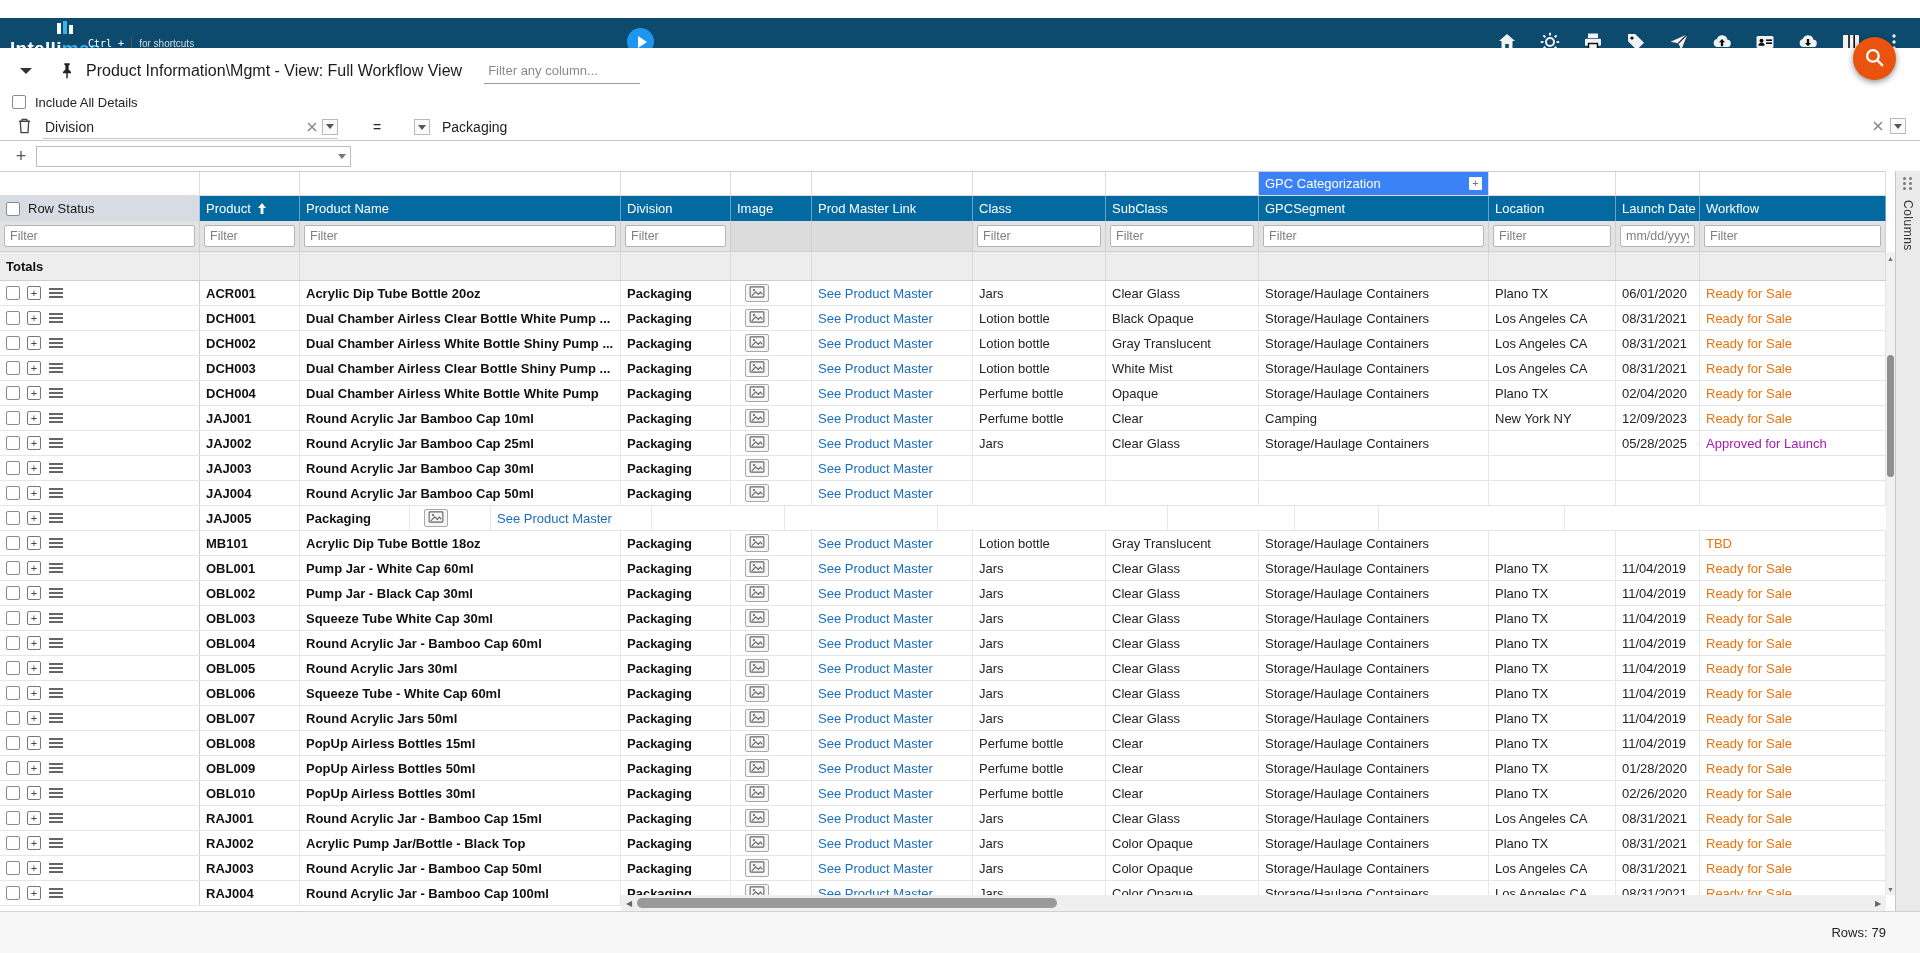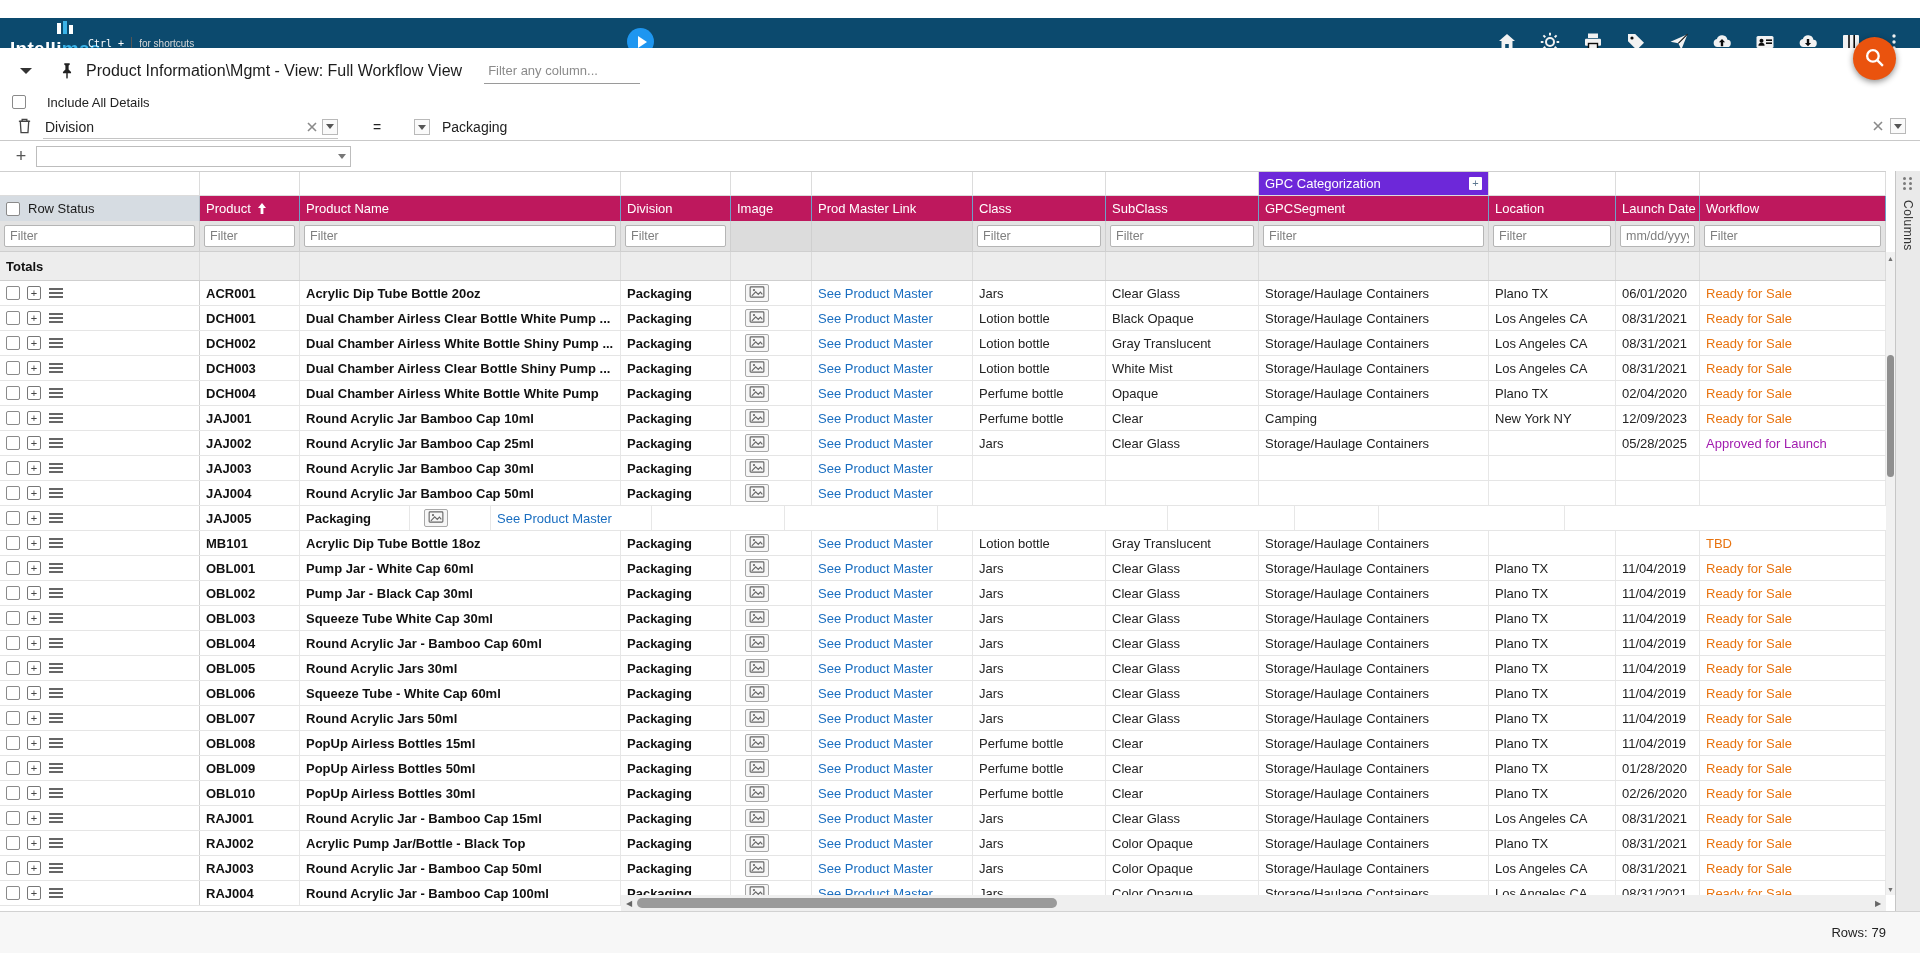--- a/index.html
+++ b/index.html
@@ -28,21 +28,21 @@
 
   
   .hdr-zone{position:absolute;left:0;top:48px;width:1920px;height:123px;background:#fff}
   .title-row{position:absolute;left:0;top:8px;height:30px;display:flex;align-items:center}
   .caret-btn{margin-left:16px;width:20px;height:20px;border:none;background:none;display:flex;align-items:center;justify-content:center;cursor:pointer}
   .pin{margin-left:22px;width:18px;height:18px}
   .page-title{margin-left:10px;font-size:16px;font-weight:500;color:#1c1c1c;white-space:nowrap}
   .global-filter{margin-left:22px;width:156px;height:26px;border:none;border-bottom:1px solid #9a9a9a;
                  font-size:13px;padding:0 4px;color:#333;background:#fff;font-family:"Liberation Sans",sans-serif}
   .global-filter::placeholder{color:#8b8b8b}
-  .include-row{position:absolute;left:12px;top:44px;height:20px;display:flex;align-items:center;gap:21px}
+  .include-row{position:absolute;left:12px;top:44px;height:20px;display:flex;align-items:center;gap:9px}
   .cb{display:inline-block;width:14px;height:14px;border:1.5px solid #8a8a8a;border-radius:2px;background:#fff;cursor:pointer;flex:none}
   .include-label{font-size:13px;color:#222}
   .cond-row{position:absolute;left:0;top:66px;width:1920px;height:27px;border-bottom:1px solid #c9c9c9;display:flex;align-items:center}
   .trash-btn{margin-left:14px;width:20px;height:20px;border:none;background:none;cursor:pointer;display:flex;align-items:center;justify-content:center}
   .cond-field{margin-left:9px;width:295px;display:flex;align-items:center;justify-content:space-between;border-bottom:1px solid #c4c4c4;height:24px}
   .cond-field-name{font-size:14px;color:#222;padding-left:2px}
   .mini-x{width:14px;height:14px;border:none;background:none;cursor:pointer;display:flex;align-items:center;justify-content:center}
   .dd-box{width:16px;height:16px;border:1px solid #b9b9b9;background:#fafafa;display:flex;align-items:center;justify-content:center;cursor:pointer;flex:none}
   .cond-op{margin-left:14px;font-size:14px;color:#222;width:50px;text-align:center}
   .cond-val-dd{margin-left:12px}
@@ -56,24 +56,24 @@
   
   .grid{position:absolute;left:0;top:171px;width:1886px;height:740px;overflow:hidden;border-top:1px solid #cfcfcf}
   .tr{display:flex;width:1886px}
   .td,.th,.tf,.tg{border-right:1px solid #e7e7e7;padding:0 6px;display:flex;align-items:center;
       font-size:13px;overflow:hidden;white-space:nowrap;flex:none;height:100%}
   .c0{width:200px}.c1{width:100px}.c2{width:321px}.c3{width:110px}.c4{width:81px}.c5{width:161px}
   .c6{width:133px}.c7{width:153px}.c8{width:230px}.c9{width:127px}.c10{width:84px}.c11{width:186px}
 
   .group-row{height:24px;background:#fff}
   .tg{border-right:1px solid #dcdcdc;border-bottom:1px solid #dcdcdc}
-  .tg.gpc{background:#6d28d9;color:#fff;justify-content:space-between;font-size:13px;cursor:pointer}
+  .tg.gpc{background:#3b82f6;color:#fff;justify-content:space-between;font-size:13px;cursor:pointer}
   .gpc-expand{width:13px;height:13px;background:#fff;color:#5d7891;font-size:11px;line-height:12px;text-align:center;border-radius:1px;flex:none;cursor:pointer}
 
-  .header-row{height:25px;background:#be185d}
+  .header-row{height:25px;background:#0369a1}
   .th{color:#fff;border-right:1px solid #6da0c8;cursor:pointer}
   .th.rowstatus{background:#d6dce2;color:#1a1a1a;border-right:1px solid #b9c2cb;gap:8px}
   .sort-arrow{margin-left:6px;display:flex;align-items:center}
 
   .filter-row{height:31px;background:#fef9c3;border-bottom:1px solid #cfcfcf}
   .tf{background:#e3e3e3;border-right:1px solid #cfcfcf;padding:0 4px}
   .tf input{width:100%;height:22px;border:1px solid #b5b5b5;border-radius:2px;background:#fff;
             font-size:12.5px;padding:0 5px;color:#333;font-family:"Liberation Sans",sans-serif}
   .tf input::placeholder{color:#7f7f7f}
   .tf.nofilter{background:#dcdcdc}

